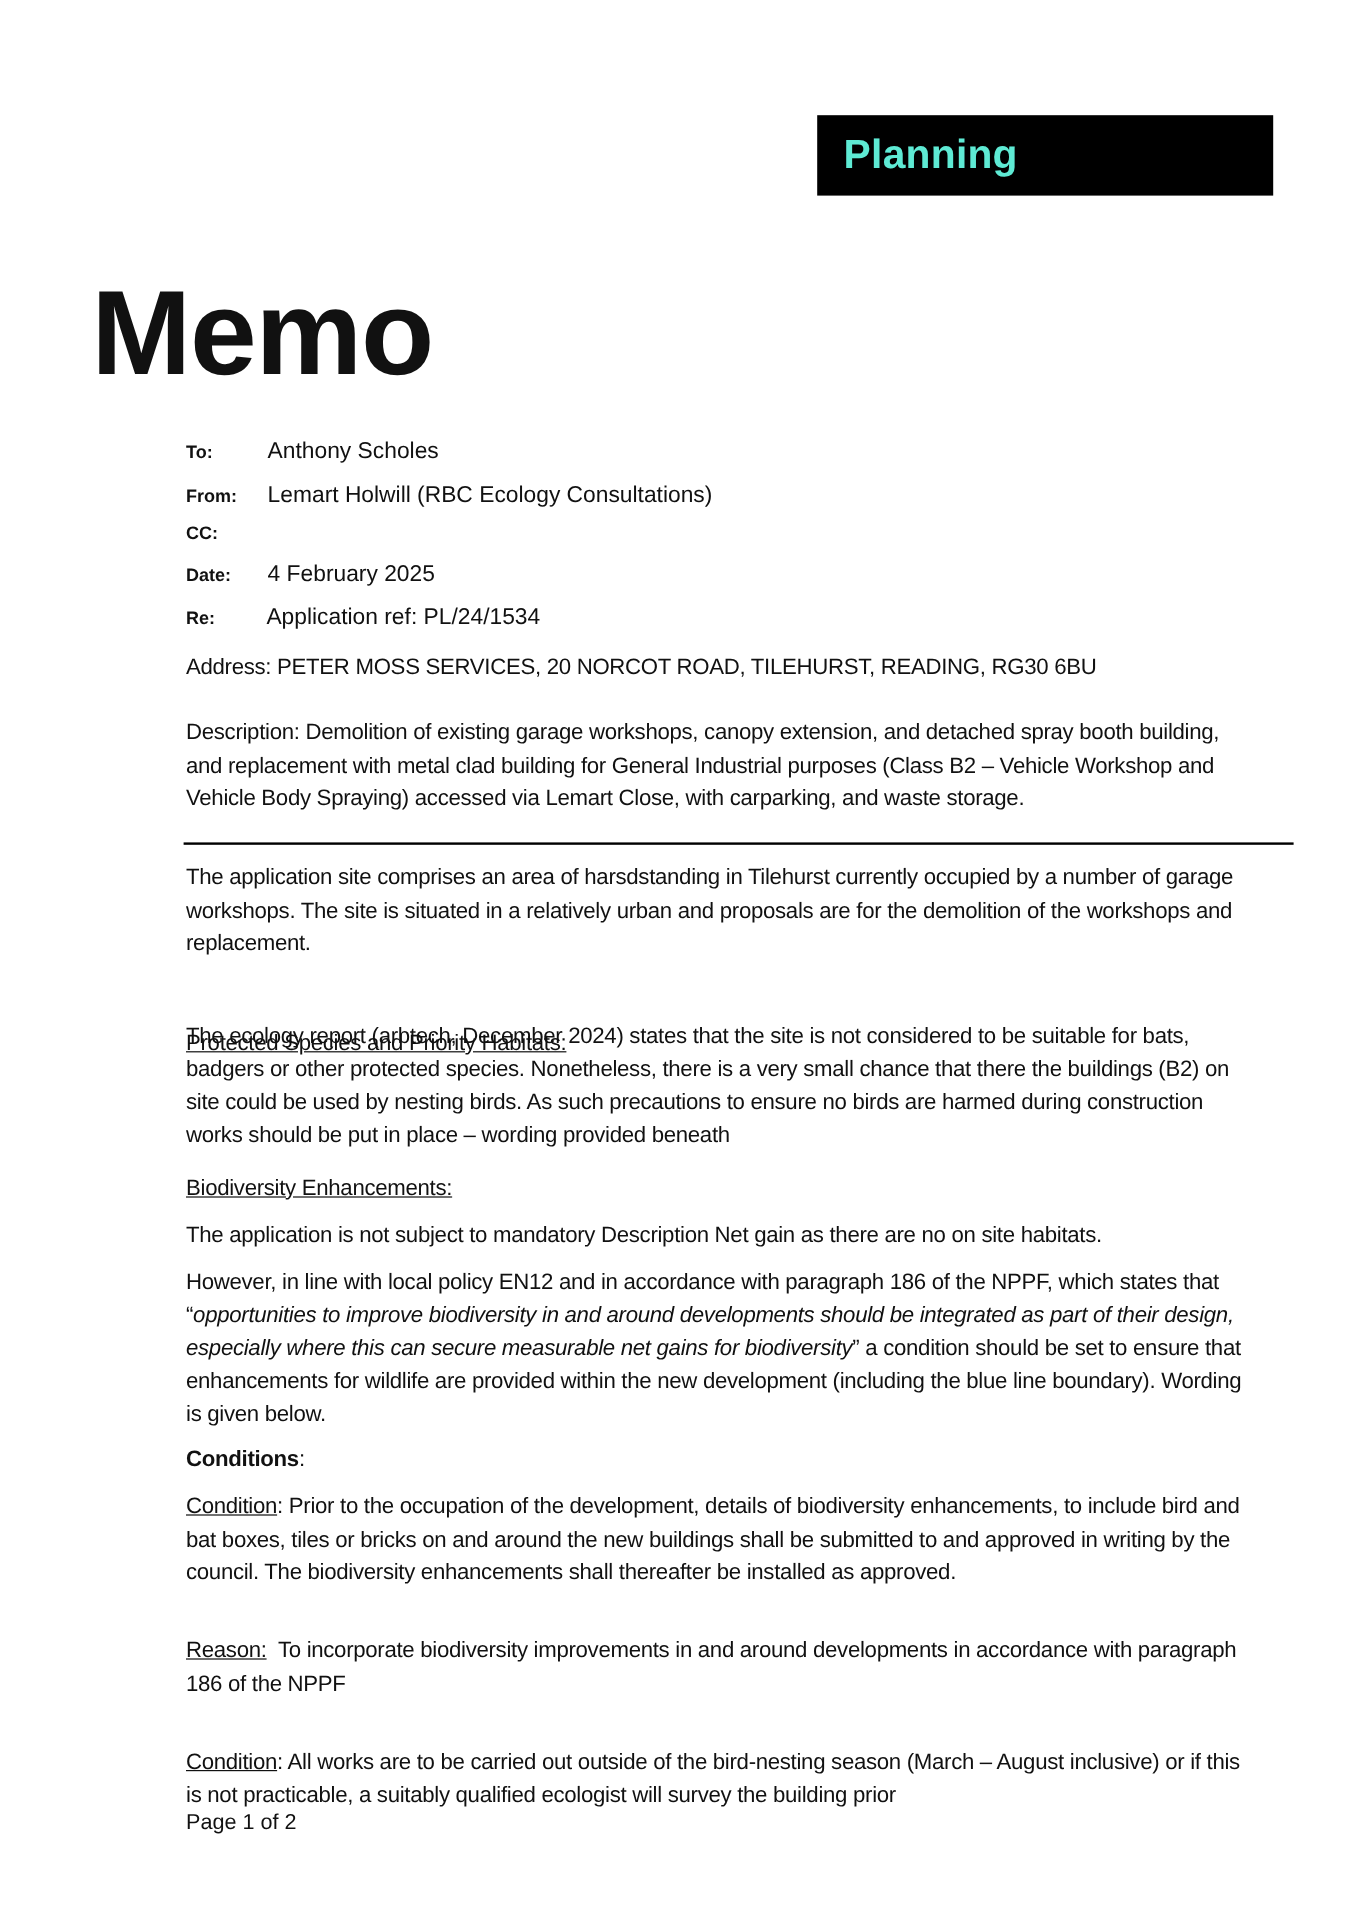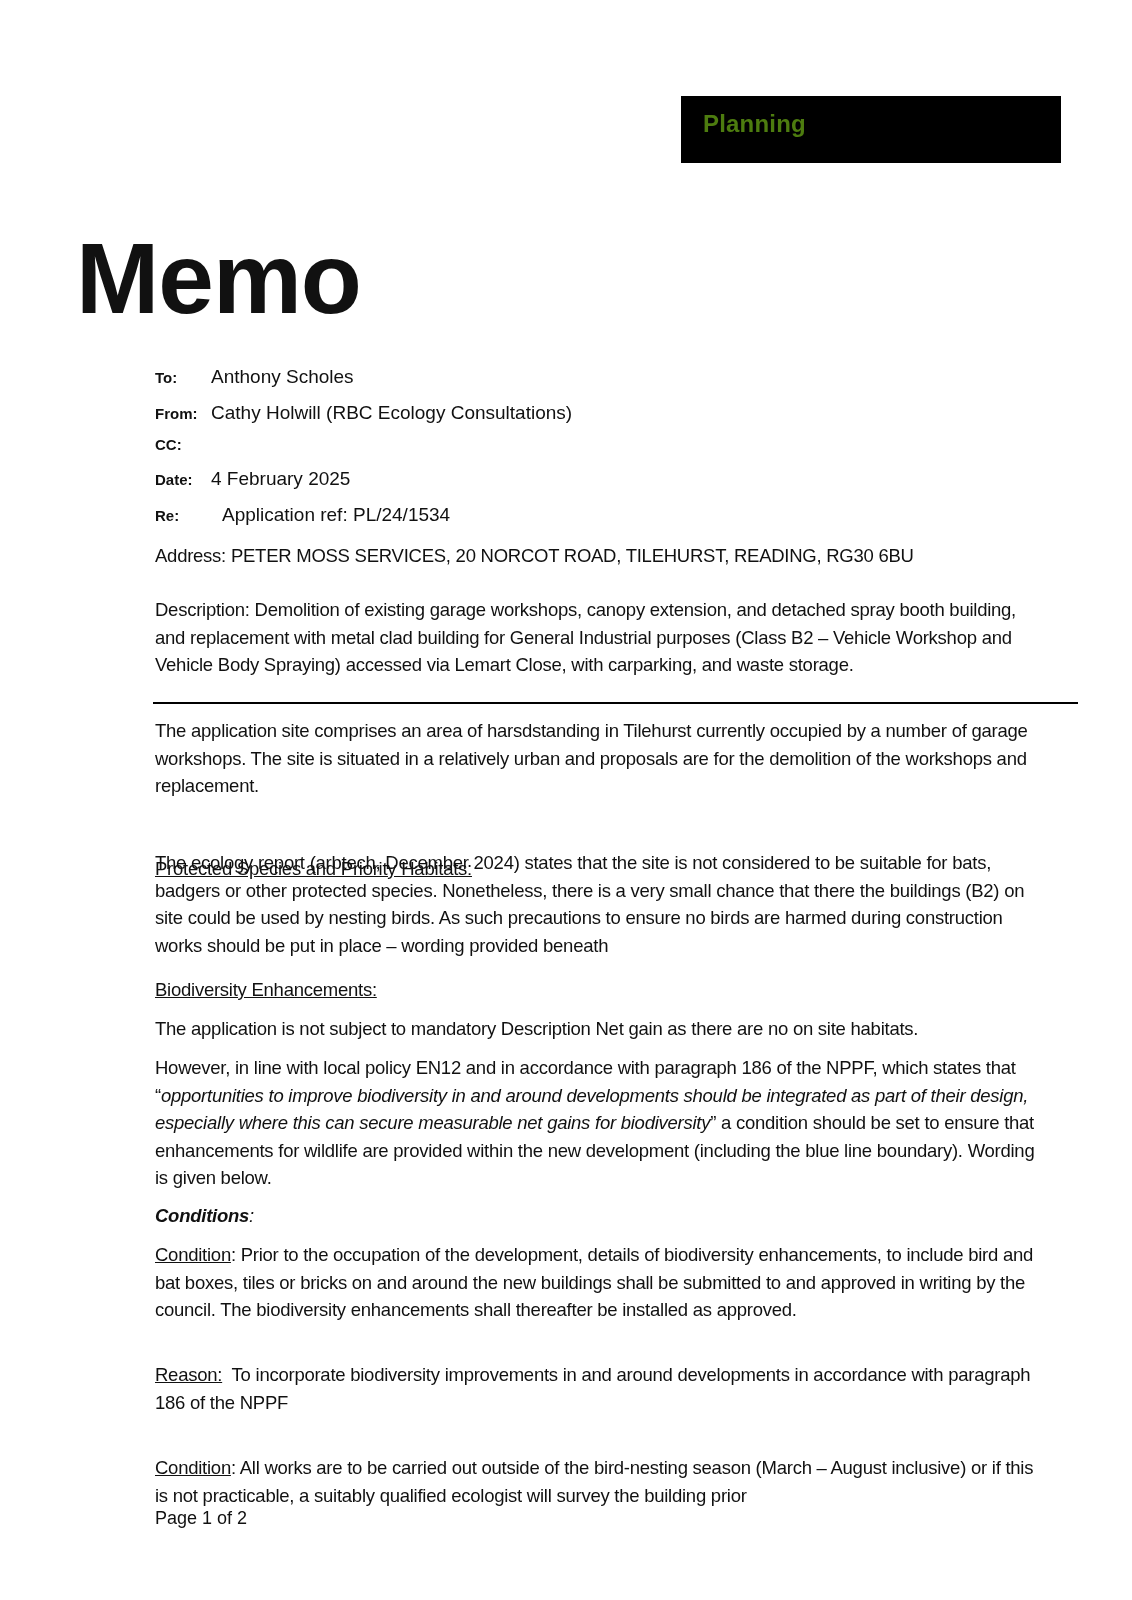--- a/index.html
+++ b/index.html
@@ -1,22 +1,22 @@
 <!DOCTYPE html>
 <html><head>
 <meta charset="utf-8">
 <style>
   html, body { margin: 0; padding: 0; background: #ffffff; }
   body { width: 1132px; height: 1600px; position: relative; overflow: hidden; color: #111; font-family: "Liberation Sans", sans-serif; }
   .banner { position: absolute; left: 681px; top: 96px; width: 380px; height: 67px; background: #000; }
-  .banner-text { position: absolute; left: 22px; top: 14px; color: #4d7c0f; font-weight: 700; font-size: 24px; letter-spacing: 0.2px; }
+  .banner-text { position: absolute; left: 22px; top: 14px; color: #5eead4; font-weight: 700; font-size: 34px; letter-spacing: 0.2px; }
   .memo-title { position: absolute; left: 76px; top: 228px; font-weight: 700; font-size: 100px; letter-spacing: -1px; line-height: 1; }
   .hdr { position: absolute; left: 155px; font-size: 19px; line-height: 1.2; }
   .hdr .lbl { position: absolute; left: 0; top: 3px; font-weight: 700; font-size: 15px; }
-  .hdr .val { position: absolute; left: 56px; top: 0; white-space: nowrap; }
+  .hdr .val { position: absolute; left: 68px; top: 0; white-space: nowrap; }
   .para { position: absolute; left: 155px; width: 885px; font-size: 18.5px; line-height: 27.5px; letter-spacing: -0.25px; }
   .u { text-decoration: underline; }
   .b { font-weight: 700; }
   .i { font-style: italic; }
   .rule { position: absolute; left: 153px; top: 702px; width: 925px; height: 2px; background: #000; }
   .footer { position: absolute; left: 155px; top: 1508px; font-size: 18px; text-align: right; }
 </style>
 </head>
 <body>
 
@@ -26,21 +26,21 @@
 
 <div class="memo-title">Memo</div>
 
 <div>
   <div class="hdr" style="top:366px;">
     <span class="lbl">To:</span>
     <span class="val">Anthony Scholes</span>
   </div>
   <div class="hdr" style="top:402px;">
     <span class="lbl">From:</span>
-    <span class="val">Cathy Holwill (RBC Ecology Consultations)</span>
+    <span class="val">Lemart Holwill (RBC Ecology Consultations)</span>
   </div>
   <div class="hdr" style="top:433px;">
     <span class="lbl">CC:</span>
     <span class="val"></span>
   </div>
   <div class="hdr" style="top:468px;">
     <span class="lbl">Date:</span>
     <span class="val">4  February 2025</span>
   </div>
   <div class="hdr" style="top:504px;">
@@ -57,21 +57,21 @@
 <div class="para" style="top:717px;">The application site comprises an area of harsdstanding in Tilehurst currently occupied by a number of garage workshops.  The site is situated in a relatively urban and proposals are for the demolition of the workshops and replacement.</div>
 
 <div class="para u" style="top:855px;">Protected Species and Priority Habitats:</div>
 <div class="para" style="top:849px;">The ecology report (arbtech, December 2024) states that the site is not considered to be suitable for bats, badgers or other protected species. Nonetheless, there is a very small chance that there the buildings (B2) on site could be used by nesting birds. As such precautions to ensure no birds are harmed during construction works should be put in place – wording provided beneath</div>
 
 <div class="para u" style="top:976px;">Biodiversity Enhancements:</div>
 <div class="para" style="top:1015px;">The application is not subject to mandatory Description Net gain as there are no on site habitats.</div>
 
 <div class="para" style="top:1054px;"><span>However, in line with  local policy EN12 and in accordance with paragraph 186 of the NPPF, which states that “</span><span class="i">opportunities to improve biodiversity in and around developments should be integrated as part of their design, especially where this can secure measurable net gains for biodiversity</span><span>” a condition should be set to ensure that enhancements for wildlife are provided within the new development (including the blue line boundary).  Wording is given below.</span></div>
 
-<div class="para" style="top:1202px;font-style:italic;"><span class="b">Conditions</span><span>:</span></div>
+<div class="para" style="top:1202px;"><span class="b">Conditions</span><span>:</span></div>
 
 <div class="para" style="top:1241px;"><span class="u">Condition</span><span>: Prior to the occupation of the development, details of biodiversity enhancements, to include bird and bat boxes, tiles or bricks on and around the new buildings shall be submitted to and approved in writing by the council. The biodiversity enhancements shall thereafter be installed as approved.</span></div>
 
 <div class="para" style="top:1361px;"><span class="u">Reason:</span><span style="white-space:pre-wrap;">  To incorporate biodiversity improvements in and around developments in accordance with paragraph 186 of the NPPF</span></div>
 
 <div class="para" style="top:1454px;"><span class="u">Condition</span><span>: All works are to be carried out outside of the bird-nesting season (March – August inclusive) or if this is not practicable, a suitably qualified ecologist will survey the building prior</span></div>
 
 <div class="footer">Page 1 of 2</div>
 
 </body></html>

